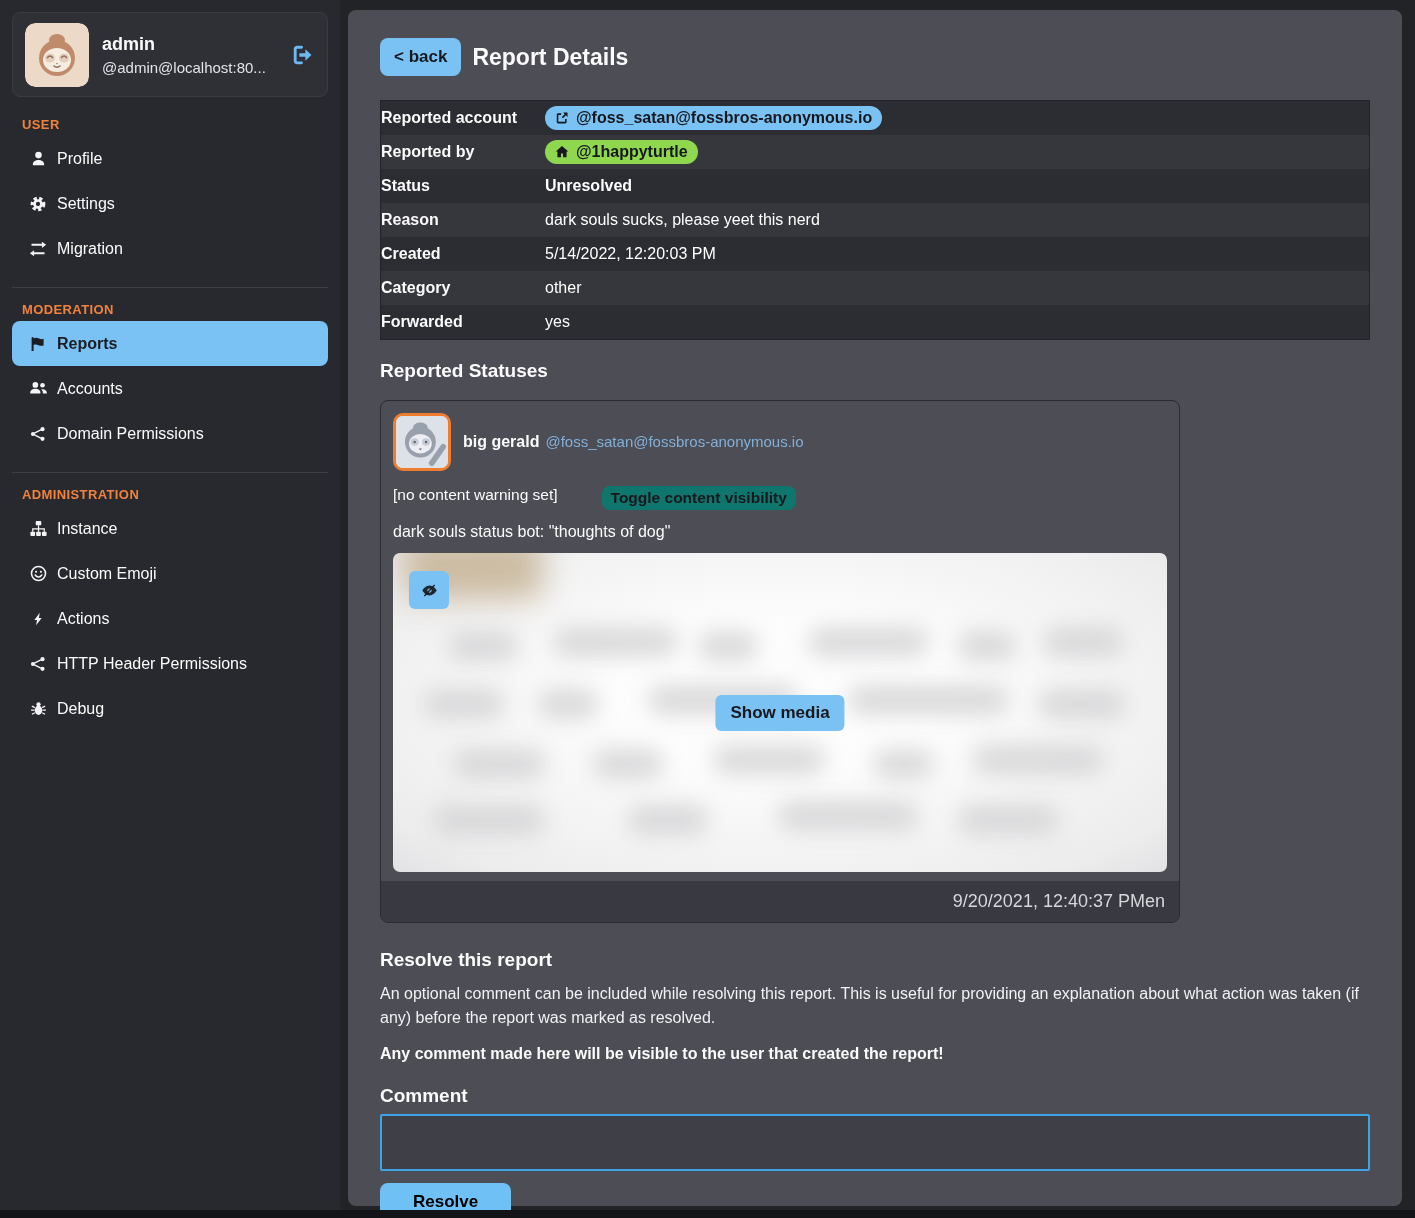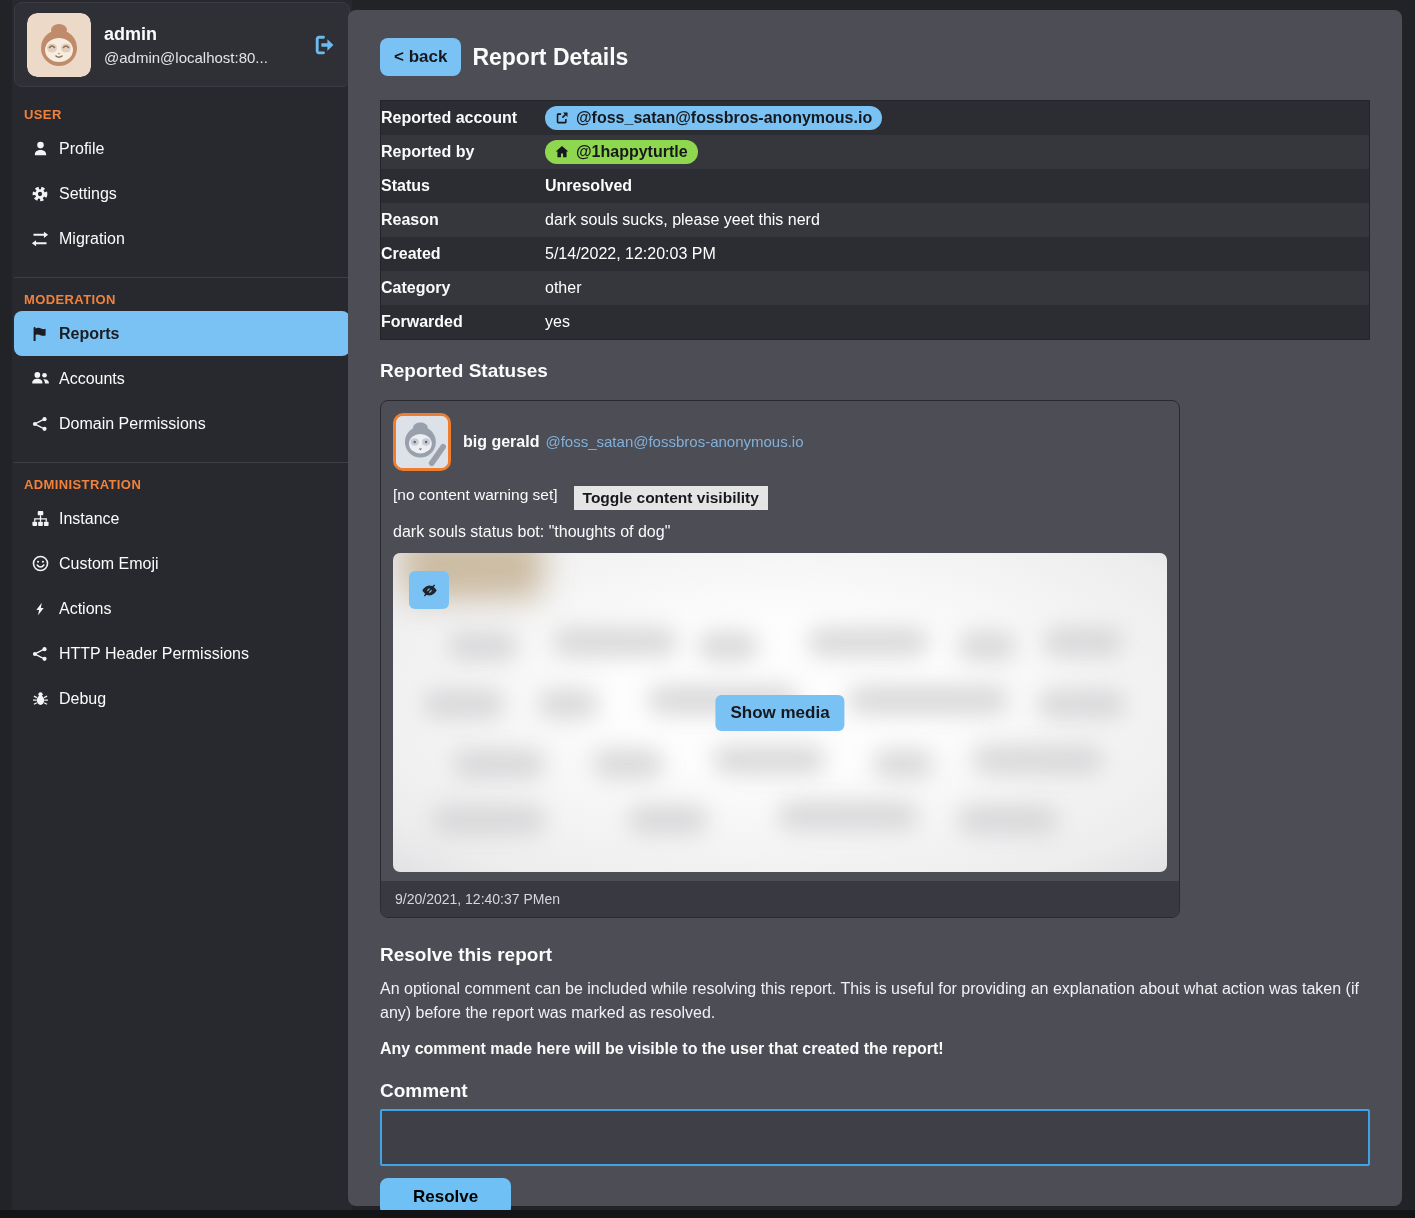--- a/index.html
+++ b/index.html
@@ -6,22 +6,22 @@
   html,body { width:1415px; height:1218px; }
   body {
     font-family:"Liberation Sans", sans-serif;
     background:#222327;
     color:#fbfbfc;
     position:relative;
     overflow:hidden;
   }
   
   .sidebar {
-    position:absolute; left:12px; top:0; width:340px; height:1218px;
-    background:#28292e; padding:2px;
+    position:absolute; left:0; top:0; width:340px; height:1218px;
+    background:#28292e; padding:12px;
   }
   .user-card {
     background:#2f3036; border:1px solid #3a3b42; border-radius:8px;
     padding:10px 12px; display:flex; align-items:center; gap:13px; height:85px;
   }
   .user-avatar { width:64px; height:64px; border-radius:10px; flex:0 0 auto; }
   .user-meta { display:flex; flex-direction:column; gap:4px; min-width:0; }
   .user-name { font-size:18px; font-weight:bold; }
   .user-handle { font-size:15px; color:#e2e3e8; white-space:nowrap; }
   .logout-btn { margin-left:auto; background:none; border:none; cursor:pointer; display:flex; color:#6db9f2; }
@@ -77,43 +77,43 @@
   .status-avatar-wrap {
     width:58px; height:58px; border:3px solid #ef7d30; border-radius:10px;
     overflow:hidden; flex:0 0 auto; background:#dde1e8;
   }
   .status-avatar-wrap svg { display:block; width:100%; height:100%; }
   .status-names { display:flex; flex-direction:row; gap:6px; }
   .status-display-name { font-size:16px; font-weight:bold; }
   .status-handle { font-size:15px; color:#82b0d8; text-decoration:none; cursor:pointer; }
   .cw-row { display:flex; gap:16px; margin-top:15px; font-size:15.5px; }
   .toggle-btn {
-    background:#e5e5e5; color:#17181d; border:none; border-radius:0;
-    font-family:inherit; font-size:15.5px; font-weight:bold; padding:3px 9px; cursor:pointer;
+    background:#0f766e; color:#17181d; border:none; border-radius:8px;
+    font-family:inherit; font-size:15.5px; font-weight:bold; padding:3px 9px; cursor:pointer;margin-left:28px;
   }
   .status-text { margin-top:13px; font-size:16px; }
   .media-box {
     position:relative; margin-top:12px; height:319px; border-radius:7px; overflow:hidden;
     background:radial-gradient(ellipse at 50% 45%, #fdfdfd 30%, #ededee 85%, #e2e2e4 100%);
   }
   .blob { position:absolute; border-radius:14px; background:#d2d2d4; opacity:.8; filter:blur(11px); height:30px; }
   .blob.tan { background:#c2ae8e; filter:blur(16px); }
   .eye-btn {
     position:absolute; top:18px; left:16px; width:40px; height:38px;
     background:#7ac2f4; border:none; border-radius:6px; cursor:pointer;
     display:flex; align-items:center; justify-content:center; color:#1b1d23;
   }
   .show-media-btn {
     position:absolute; left:50%; top:50%; transform:translate(-50%,-50%);
     background:#7ac2f4; color:#17181d; border:none; border-radius:6px;
     font-family:inherit; font-size:17px; font-weight:bold; padding:8px 15px; cursor:pointer;
   }
   .status-footer {
     margin:9px -12px -12px -12px; background:#393a41; padding:10px 14px;
-    display:flex; justify-content:flex-start; font-size:14px; color:#d6d7dc;
+    display:flex; justify-content:flex-end; font-size:18px; color:#d6d7dc;
   }
   
   .resolve-heading { font-size:19px; font-weight:bold; margin-top:26px; }
   .resolve-desc { margin-top:11px; font-size:16px; line-height:1.5; color:#f0f1f4; max-width:995px; }
   .resolve-warning { margin-top:15px; font-size:16px; font-weight:bold; }
   .comment-label { margin-top:22px; font-size:19px; font-weight:bold; }
   .comment-box {
     display:block; margin-top:7px; width:990px; height:57px;
     background:#3f4047; border:2px solid #3ea4e6; border-radius:2px;
     color:#fbfbfc; font-family:inherit; font-size:16px; padding:6px 10px; resize:none; outline:none;

